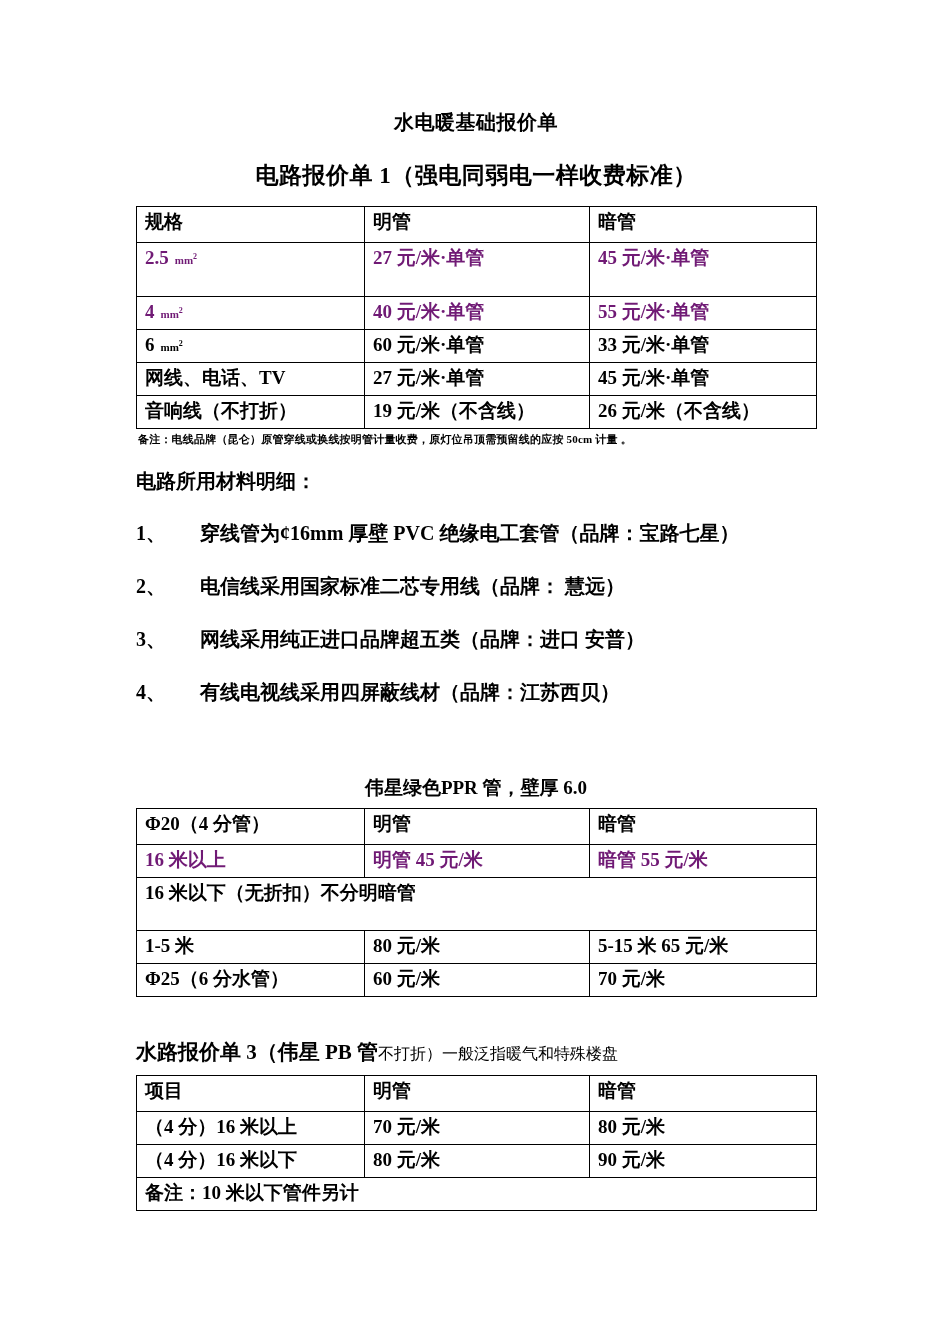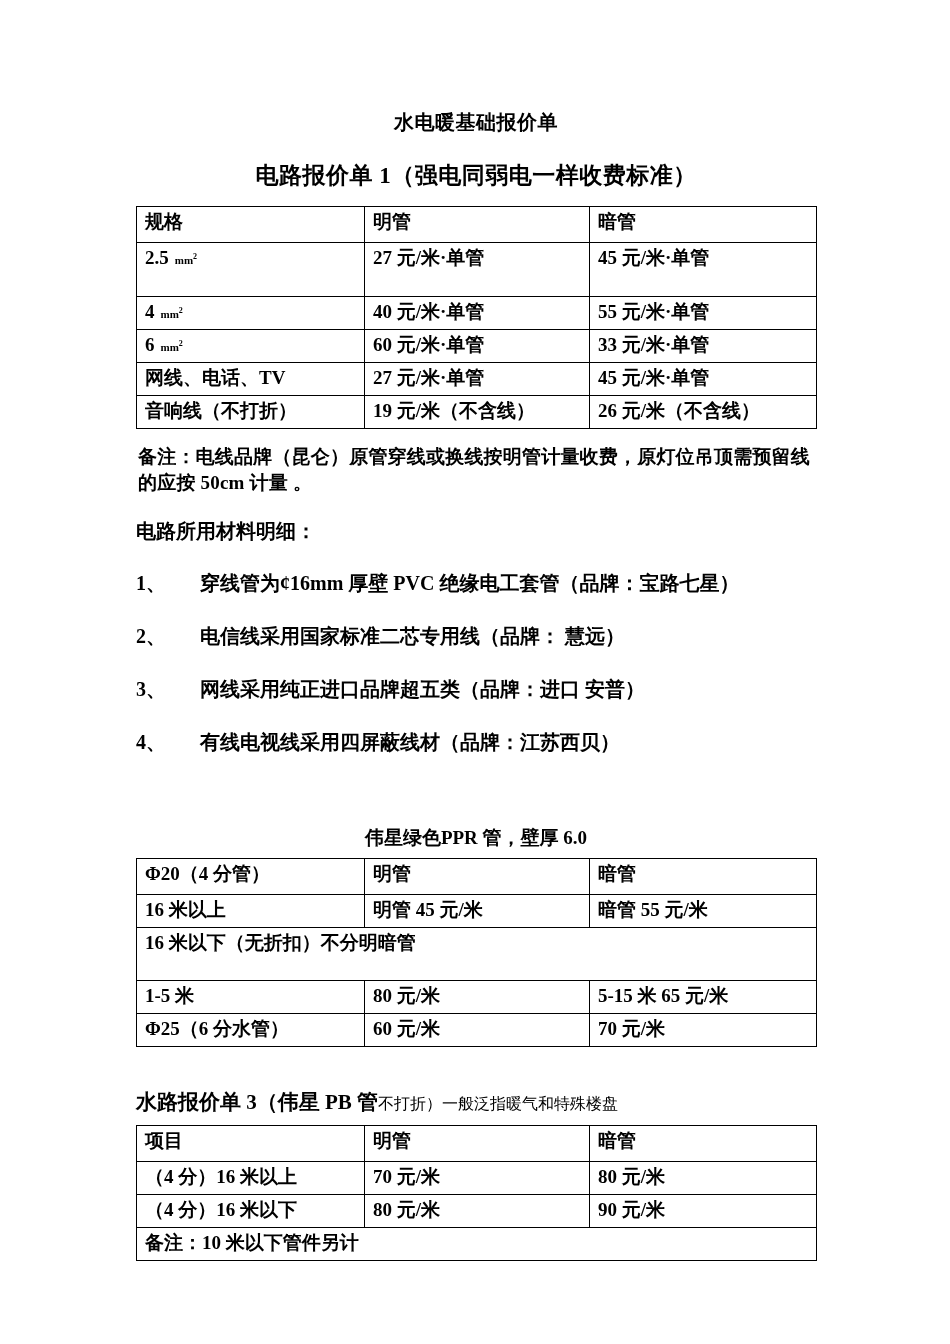--- a/index.html
+++ b/index.html
@@ -94,37 +94,37 @@
   }
   col.c1 { width: 228px; }
   col.c2 { width: 225px; }
   col.c3 { width: 227px; }
 
   tr.tall td { height: 46px; }
   tr.normal td { height: 25px; }
   tr.head td { height: 28px; }
   tr.span-row td { height: 45px; }
 
-  .red { color: #000000; }
+  .red { color: #701a75; }
   .unit-sup {
     font-size: 11px;
     font-weight: 700;
     letter-spacing: 0;
   }
   .unit-sup sup {
     font-size: 8px;
     vertical-align: super;
     line-height: 0;
   }
   .mm-gap { display: inline-block; width: 6px; }
 
   .note-line {
-    font-size: 19px;
-    font-weight: 700;
-    margin: 15px 0 0 2px;
+    font-size: 11px;
+    font-weight: 700;
+    margin: 3px 0 0 2px;
     line-height: 1.4;
     letter-spacing: 0.2px;
   }
 
   
   .material-heading {
     font-size: 20px;
     font-weight: 700;
     margin: 22px 0 0 0;
     line-height: 1.2;

